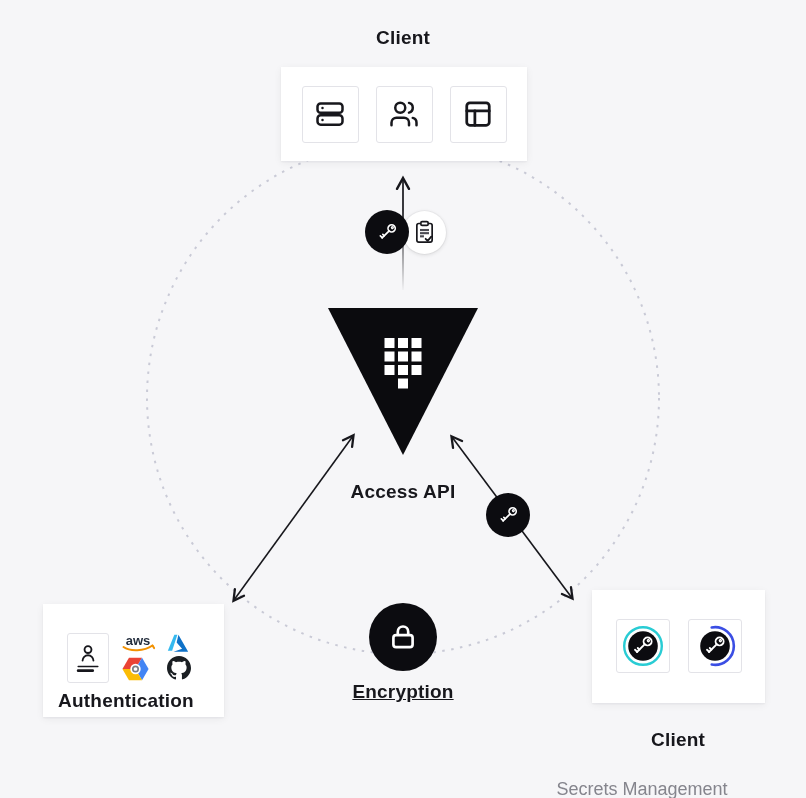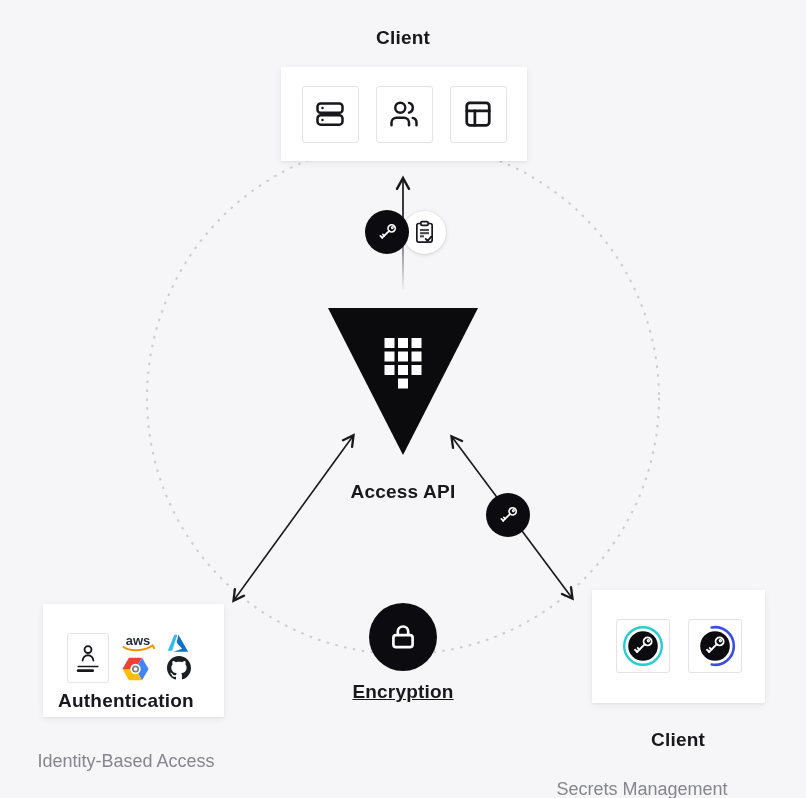--- a/index.html
+++ b/index.html
@@ -193,21 +193,20 @@
         <circle cx="13" cy="11.5" r="2.6" fill="none" stroke="#7b7f85" stroke-width="1.6"></circle>
       </svg>
     </div>
     <div class="logo github">
       <svg width="24" height="24" viewBox="0 0 24 24">
         <path d="M12 0C5.37 0 0 5.37 0 12c0 5.3 3.438 9.8 8.205 11.385.6.113.82-.258.82-.577 0-.285-.01-1.04-.015-2.04-3.338.724-4.042-1.61-4.042-1.61-.546-1.385-1.335-1.755-1.335-1.755-1.087-.744.084-.729.084-.729 1.205.084 1.838 1.236 1.838 1.236 1.07 1.835 2.809 1.305 3.495.998.108-.776.417-1.305.76-1.605-2.665-.3-5.466-1.332-5.466-5.93 0-1.31.465-2.38 1.235-3.22-.135-.303-.54-1.523.105-3.176 0 0 1.005-.322 3.3 1.23.96-.267 1.98-.399 3-.405 1.02.006 2.04.138 3 .405 2.28-1.552 3.285-1.23 3.285-1.23.645 1.653.24 2.873.12 3.176.765.84 1.23 1.91 1.23 3.22 0 4.61-2.805 5.625-5.475 5.92.42.36.81 1.096.81 2.22 0 1.606-.015 2.896-.015 3.286 0 .315.21.69.825.57C20.565 21.795 24 17.295 24 12c0-6.63-5.37-12-12-12z" fill="#1b1f23"></path>
       </svg>
     </div>
   </div>
   <div class="lbl title" style="left:126px;top:690px;">Authentication</div>
-  <div class="lbl subtitle" style="left:126px;top:751px;">Identity-Based Access</div>
 
   <div class="card secrets-card">
     <div class="tile t1">
       <svg width="44" height="44" viewBox="0 0 44 44" fill="none">
         <circle cx="22" cy="22" r="18.8" stroke-width="2.4" stroke="#29ccd4"></circle>
         <circle cx="22" cy="22" r="14.8" fill="#0c0c10"></circle>
         <g transform="translate(22 22) scale(1.25) rotate(45) translate(-12 -12)" stroke="#ffffff" stroke-linecap="round">
           <circle cx="12" cy="6.8" r="3.2" stroke-width="1.5"></circle>
           <circle cx="12" cy="5.9" r="0.8" stroke-width="1.1"></circle>
           <path d="M12 10.2 V18.8" stroke-width="1.5"></path>

